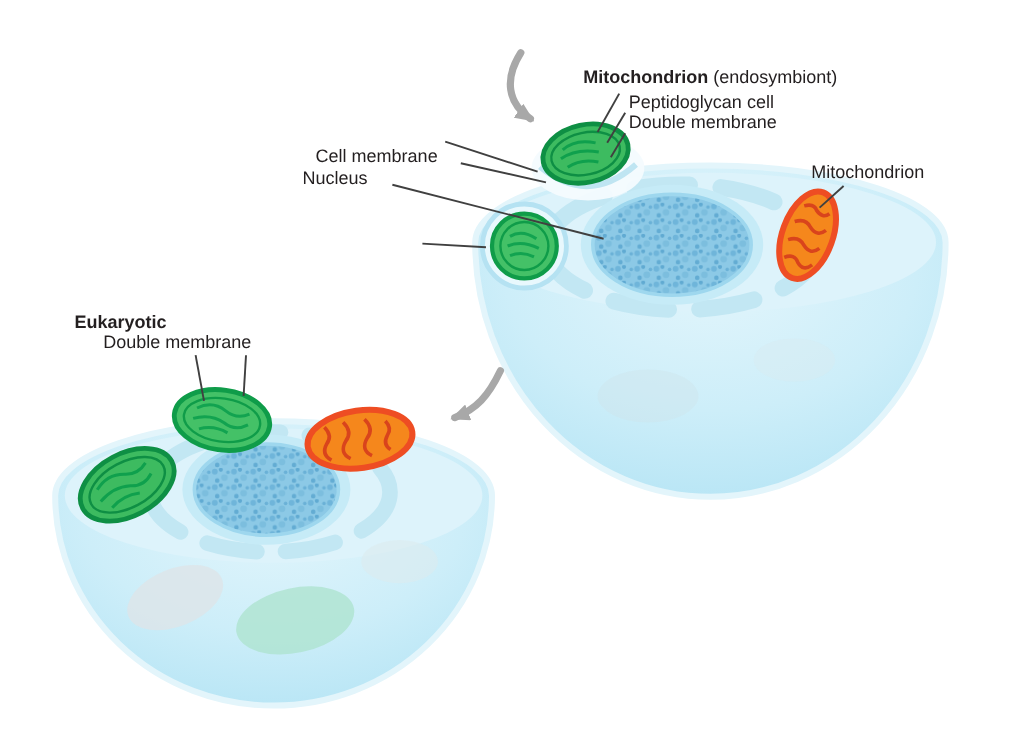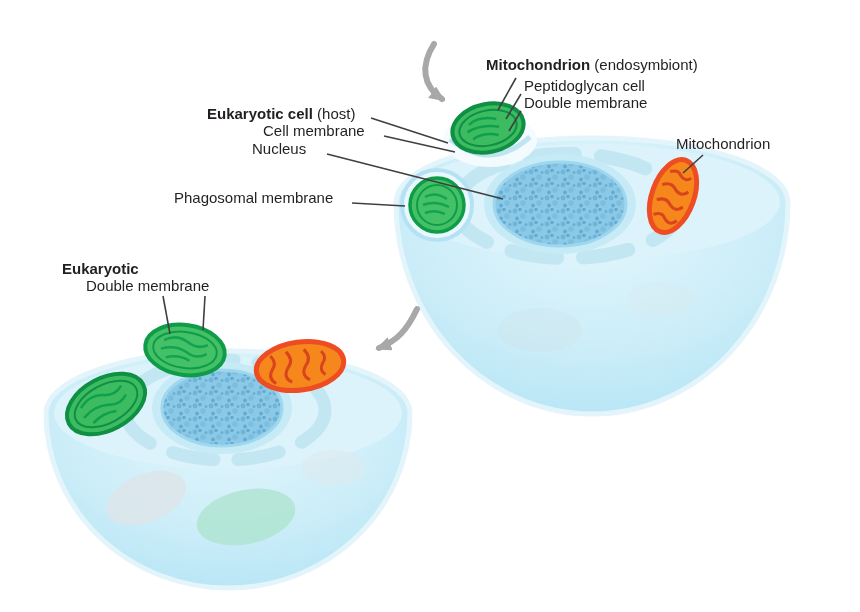--- a/index.html
+++ b/index.html
@@ -146,27 +146,25 @@
       <line x1="205" y1="296" x2="203" y2="330"></line>
     </g>
   </svg>
 
   <div class="label" style="left:486px;top:56px"><span class="b">Mitochondrion</span><span> (endosymbiont)</span></div>
 
   <div class="label" style="left:524px;top:77px">Peptidoglycan cell</div>
 
   <div class="label" style="left:524px;top:94px">Double membrane</div>
 
-  <div class="label" style="left:207px;top:105px"><span class="b">Eukaryotic cell</span><span> (host)</span></div>
 
   <div class="label" style="left:263px;top:122px">Cell membrane</div>
 
   <div class="label" style="left:252px;top:140px">Nucleus</div>
 
   <div class="label" style="left:676px;top:135px">Mitochondrion</div>
 
-  <div class="label" style="left:174px;top:189px">Phagosomal membrane</div>
 
   <div class="label" style="left:62px;top:260px"><span class="b">Eukaryotic</span></div>
 
   <div class="label" style="left:86px;top:277px">Double membrane</div>
 
 </div>
 
 </body></html>

